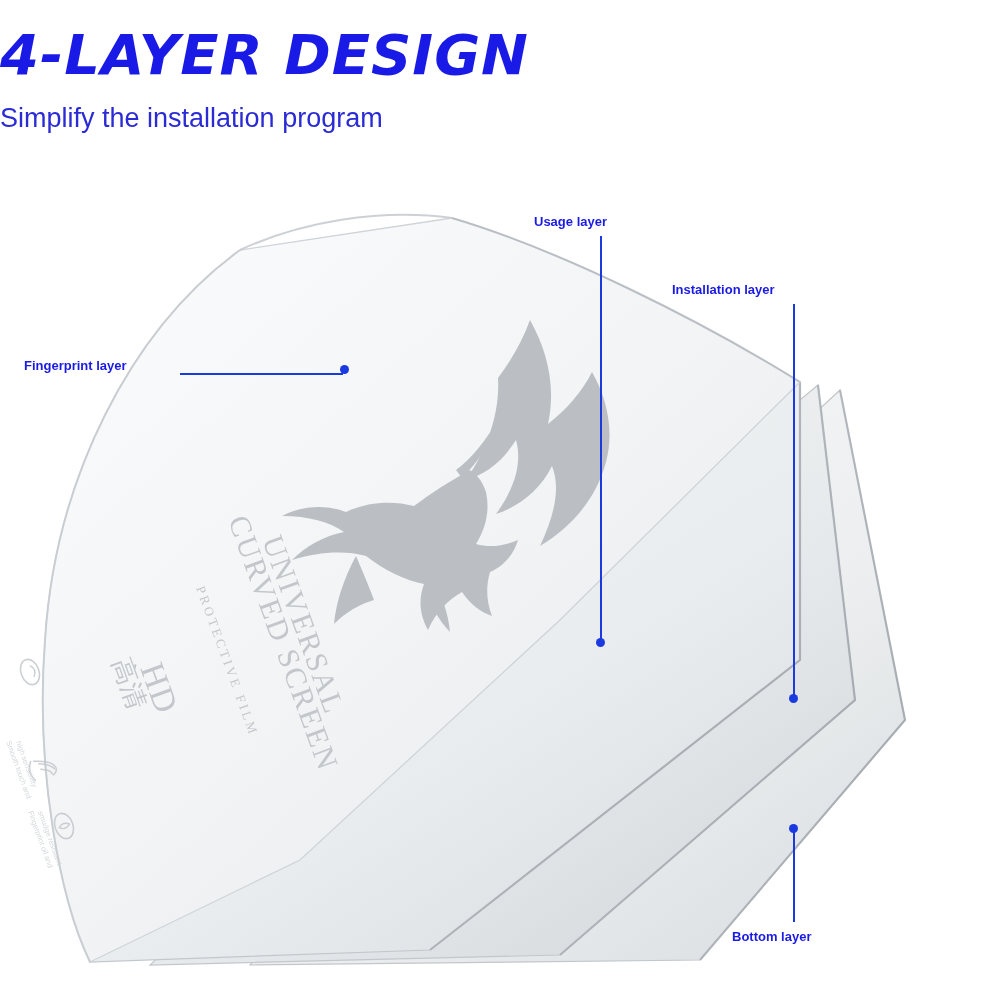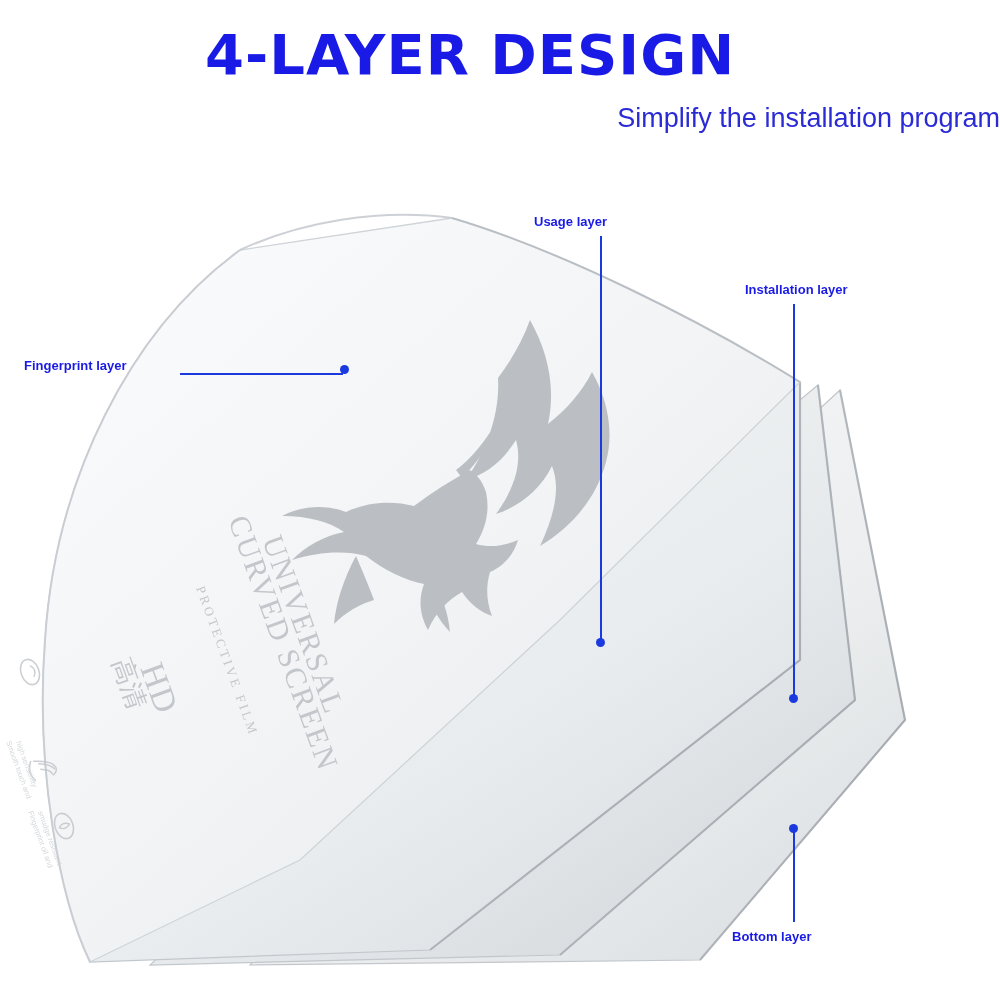--- a/index.html
+++ b/index.html
@@ -19,34 +19,35 @@
     height: 1000px;
     background: #ffffff;
   }
 
   
   .title {
     position: absolute;
     top: 22px;
     left: 0;
     width: 940px;
-    text-align: center;
+    text-align: left;
     font-size: 56px;
     font-weight: bold;
+    font-style: italic;
     letter-spacing: 1px;
     color: #1a1ae6;
     font-family: "DejaVu Sans", sans-serif;
     white-space: nowrap;
   }
   .subtitle {
     position: absolute;
     top: 103px;
     left: 0;
     width: 1000px;
-    text-align: right;
+    text-align: left;
     font-size: 27px;
     color: #2b2bd6;
     font-family: "Liberation Sans", sans-serif;
   }
 
   
   #art {
     position: absolute;
     inset: 0;
   }
@@ -209,21 +210,21 @@
   </svg>
 
   <div class="callout-label" style="left:24px; top:358px;">Fingerprint layer</div>
   <div class="leader leader-h" style="left:180px; top:373px; width:163px;"></div>
   <div class="dot" style="left:340px; top:365px;"></div>
 
   <div class="callout-label" style="left:534px; top:214px;">Usage layer</div>
   <div class="leader leader-v" style="left:600px; top:236px; height:406px;"></div>
   <div class="dot" style="left:596px; top:638px;"></div>
 
-  <div class="callout-label" style="left:745px; top:282px;">Installation layer</div>
+  <div class="callout-label" style="left:672px; top:282px;">Installation layer</div>
   <div class="leader leader-v" style="left:793px; top:304px; height:394px;"></div>
   <div class="dot" style="left:789px; top:694px;"></div>
 
   <div class="callout-label" style="left:732px; top:929px;">Bottom layer</div>
   <div class="leader leader-v" style="left:793px; top:830px; height:92px;"></div>
   <div class="dot" style="left:789px; top:824px;"></div>
 
 </div>
 
 </body></html>

